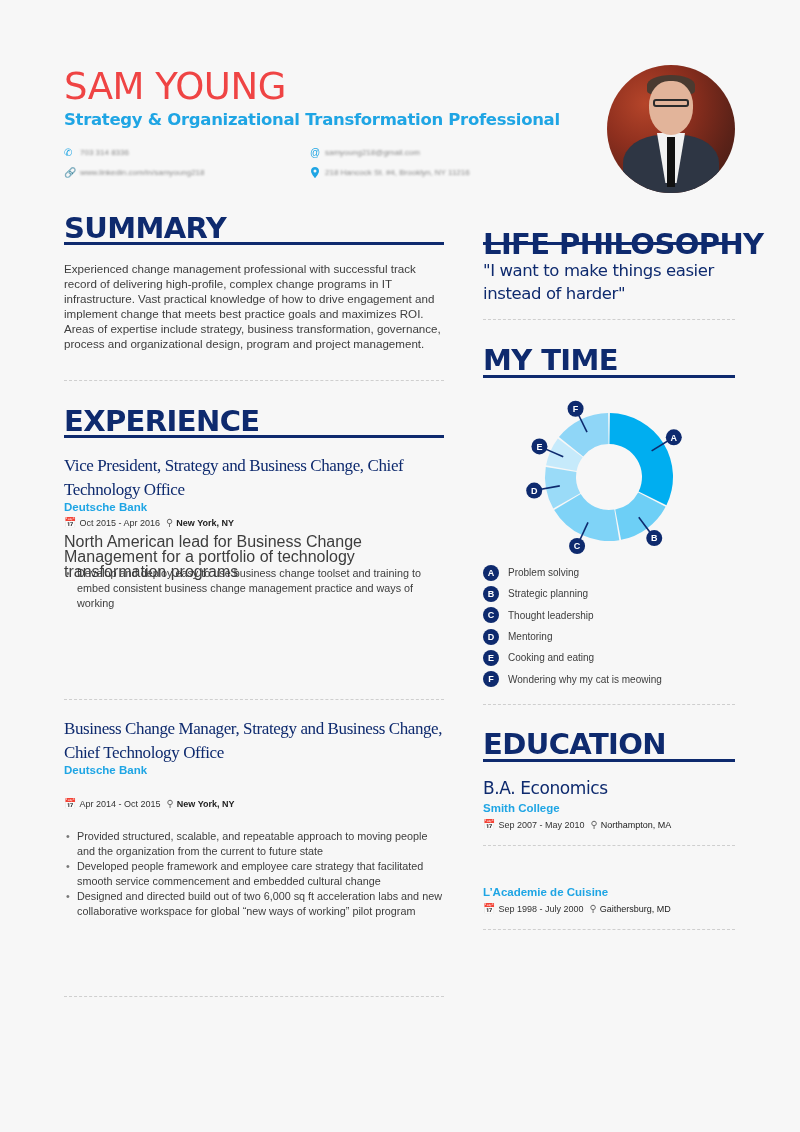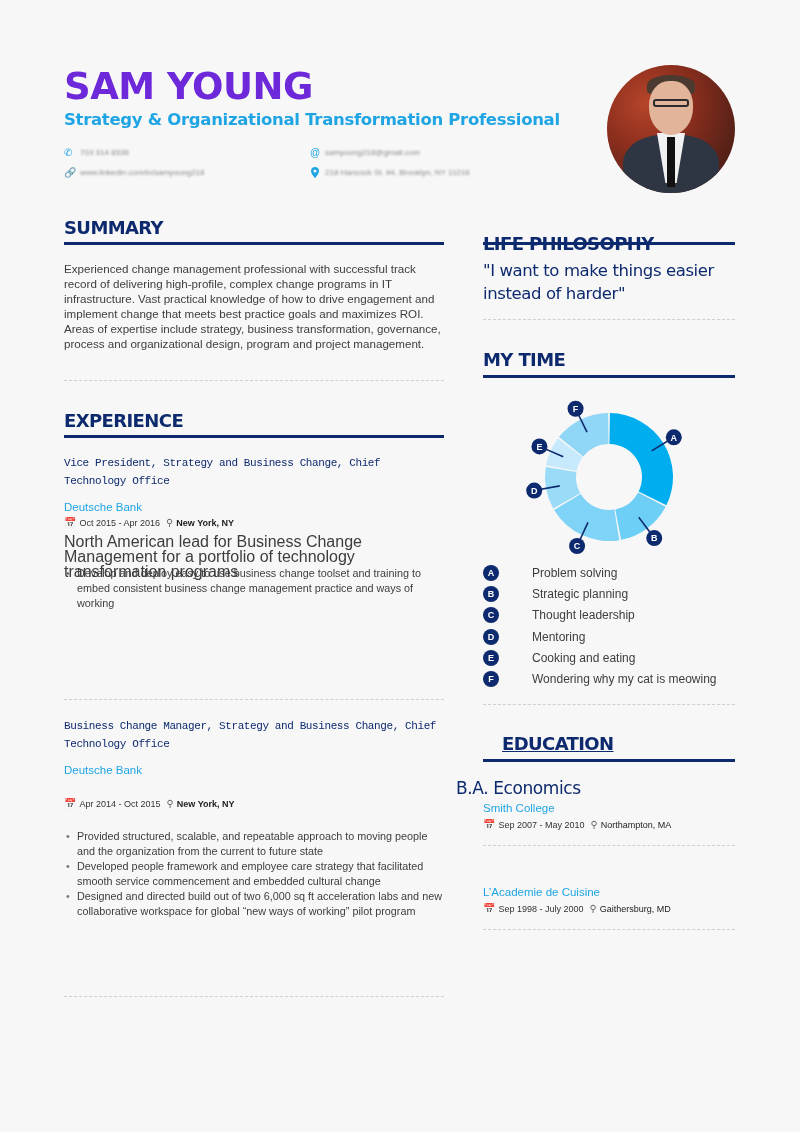--- a/index.html
+++ b/index.html
@@ -1,58 +1,58 @@
 <!DOCTYPE html>
 <html><head>
 <meta charset="utf-8">
 <style>
   * { box-sizing: border-box; margin: 0; padding: 0; }
   html, body { width: 800px; height: 1132px; background: #f7f7f7; }
   body { position: relative; font-family: "Liberation Sans", "DejaVu Sans", sans-serif; color: #384347; overflow: hidden; }
   .page { position: absolute; left: 0; top: 0; width: 800px; height: 1132px; }
 
   
-  .name { position: absolute; left: 64px; top: 66px; font-size: 37px; font-weight: bold; color: #6d28d9; letter-spacing: -0.5px; line-height: 42px; font-family: "DejaVu Sans", sans-serif; }
+  .name { position: absolute; left: 64px; top: 66px; font-size: 37px; font-weight: normal; color: #ef4444; letter-spacing: -0.5px; line-height: 42px; font-family: "DejaVu Sans", sans-serif; }
   .title { position: absolute; left: 64px; top: 109px; font-size: 16.5px; font-weight: bold; color: #1fa5e4; line-height: 22px; font-family: "DejaVu Sans", sans-serif; letter-spacing: -0.3px; }
   .contact { position: absolute; font-size: 8px; color: #8a8a8a; filter: blur(1.1px); line-height: 12px; white-space: nowrap; }
   .contact-icon { position: absolute; font-size: 10px; color: #1fa5e4; line-height: 12px; }
   .photo { position: absolute; left: 607px; top: 65px; width: 128px; height: 128px; border-radius: 50%; overflow: hidden;
            background: radial-gradient(circle at 30% 30%, #b5452a 0%, #8e2f1e 35%, #5c2218 70%, #3a1a14 100%); }
   .photo .face { position: absolute; left: 42px; top: 16px; width: 44px; height: 54px; border-radius: 45% 45% 50% 50%; background: #e2b49a; }
   .photo .hair { position: absolute; left: 40px; top: 10px; width: 48px; height: 20px; border-radius: 50% 50% 20% 20%; background: #4a3a30; }
   .photo .glasses { position: absolute; left: 46px; top: 34px; width: 36px; height: 8px; border: 2px solid #2b2b2b; border-radius: 3px; }
   .photo .suit { position: absolute; left: 16px; top: 70px; width: 96px; height: 70px; border-radius: 40% 40% 0 0; background: #2e3644; }
   .photo .shirt { position: absolute; left: 50px; top: 68px; width: 28px; height: 50px; background: #f1f1f1; clip-path: polygon(0 0, 100% 0, 70% 100%, 30% 100%); }
   .photo .tie { position: absolute; left: 60px; top: 72px; width: 8px; height: 50px; background: #111; }
 
   
-  .h-section { position: absolute; font-size: 18px; font-weight: bold; color: #0e2a6e; line-height: 28px; font-family: "DejaVu Sans", sans-serif; letter-spacing: -0.6px; }
+  .h-section { position: absolute; font-size: 29px; font-weight: bold; color: #0e2a6e; line-height: 28px; font-family: "DejaVu Sans", sans-serif; letter-spacing: -0.6px; }
   .h-rule { position: absolute; height: 3px; background: #0e2a6e; }
   .dash { position: absolute; height: 0; border-top: 1px dashed #cfcfcf; }
 
   .body-text { position: absolute; font-size: 11.6px; line-height: 15.1px; color: #3d3d3d; }
   .quote { position: absolute; font-size: 16.5px; line-height: 23px; color: #0e2a6e; font-family: "DejaVu Sans", sans-serif; letter-spacing: -0.4px; }
 
-  .job-title { position: absolute; font-size: 11px; line-height: 18px; color: #0e2a6e; font-family: Liberation Mono, monospace; letter-spacing: -0.4px; }
-  .company { position: absolute; font-size: 11.5px; font-weight: normal; color: #1fa5e4; line-height: 14px; }
+  .job-title { position: absolute; font-size: 17px; line-height: 24px; color: #0e2a6e; font-family: Liberation Serif, serif; letter-spacing: -0.4px; }
+  .company { position: absolute; font-size: 11.5px; font-weight: bold; color: #1fa5e4; line-height: 14px; }
   .meta { position: absolute; font-size: 9px; line-height: 12px; color: #333; white-space: nowrap; }
   .meta .cal { color: #888; font-size: 10px; margin-right: 3px; }
   .meta .pin { color: #666; font-size: 10px; margin: 0 3px 0 6px; }
   .meta .loc { font-weight: bold; color: #222; }
   .job-desc { position: absolute; font-size: 16px; line-height: 15px; color: #3d3d3d; }
   ul.bullets { position: absolute; list-style: none; font-size: 10.8px; line-height: 15px; color: #3d3d3d; }
   ul.bullets li { position: relative; padding-left: 13px; margin-bottom: 0; }
   ul.bullets li::before { content: "•"; position: absolute; left: 2px; top: 0; color: #777; }
 
   
   .donut { position: absolute; left: 520px; top: 398px; width: 180px; height: 160px; }
   .legend { position: absolute; left: 483px; top: 562px; width: 260px; }
   .legend-row { position: relative; height: 21.3px; display: flex; align-items: center; }
   .legend-badge { width: 16px; height: 16px; border-radius: 50%; background: #0e2a6e; color: #fff; font-size: 9px; font-weight: bold; display: flex; align-items: center; justify-content: center; margin-right: 9px; }
-  .legend-label { font-size: 12px; color: #3d3d3d; margin-left: 24px; }
+  .legend-label { font-size: 10px; color: #3d3d3d; }
 
   .edu-title { position: absolute; font-size: 17px; line-height: 22px; color: #0e2a6e; font-family: "DejaVu Sans", sans-serif; letter-spacing: -0.4px; }
 </style>
 </head>
 <body>
 
 <div class="page">
 
   <div class="name">SAM YOUNG</div>
   <div class="title">Strategy &amp; Organizational Transformation Professional</div>
@@ -169,24 +169,24 @@
         <span class="legend-badge">E</span>
         <span class="legend-label">Cooking and eating</span>
       </div>
       <div class="legend-row">
         <span class="legend-badge">F</span>
         <span class="legend-label">Wondering why my cat is meowing</span>
       </div>
     </div>
   <div class="dash" style="left:483px; top:704px; width:252px;"></div>
 
-  <div class="h-section" style="left:502px; top:730px;text-decoration:underline;">EDUCATION</div>
+  <div class="h-section" style="left:483px; top:730px;">EDUCATION</div>
   <div class="h-rule" style="left:483px; top:759px; width:252px;"></div>
 
-  <div class="edu-title" style="left:456px; top:777px;">B.A. Economics</div>
+  <div class="edu-title" style="left:483px; top:777px;">B.A. Economics</div>
   <div class="company" style="left:483px; top:801px;">Smith College</div>
   <div class="meta" style="left:483px; top:819px;">
     <span class="cal">📅</span><span>Sep 2007 - May 2010</span><span class="pin">⚲</span><span class="loc" style="font-weight:normal">Northampton, MA</span>
   </div>
   <div class="dash" style="left:483px; top:845px; width:252px;"></div>
 
   <div class="company" style="left:483px; top:885px;">L’Academie de Cuisine</div>
   <div class="meta" style="left:483px; top:903px;">
     <span class="cal">📅</span><span>Sep 1998 - July 2000</span><span class="pin">⚲</span><span class="loc" style="font-weight:normal">Gaithersburg, MD</span>
   </div>

